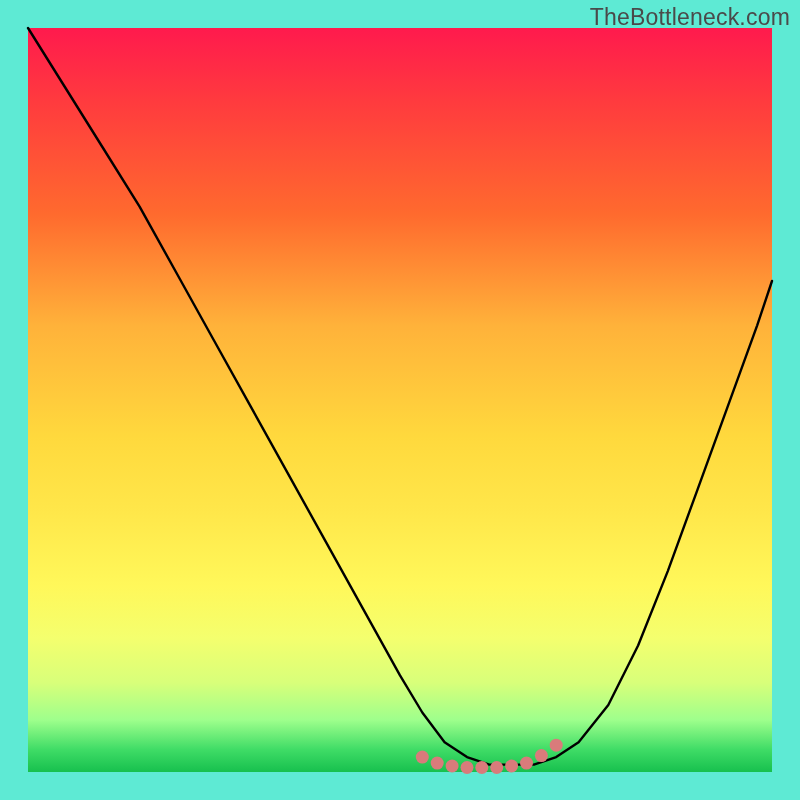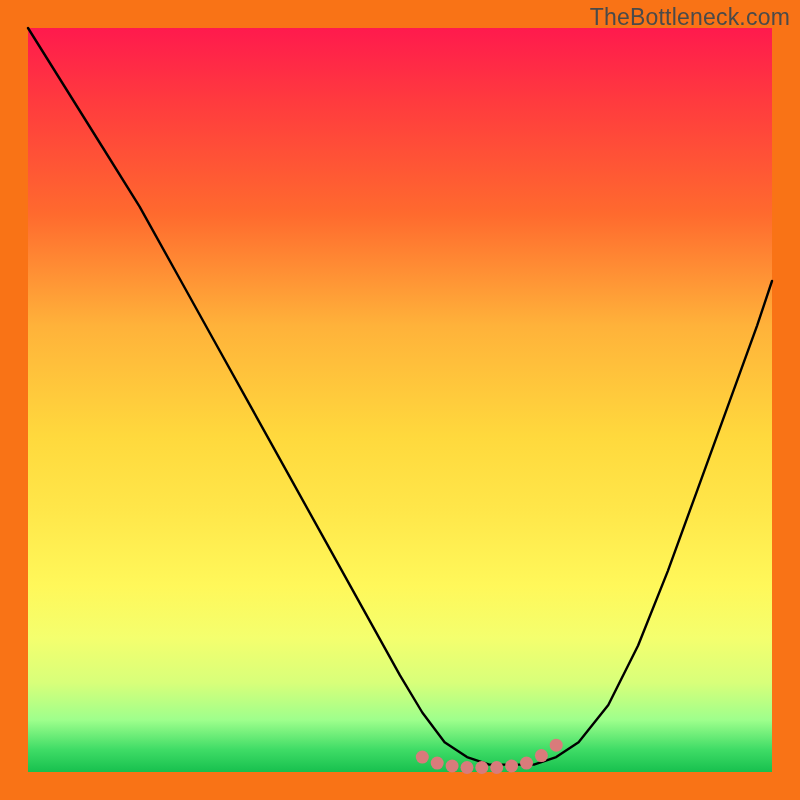--- a/index.html
+++ b/index.html
@@ -7,21 +7,21 @@
     padding: 0;
     width: 800px;
     height: 800px;
     background: #000;
     overflow: hidden;
     font-family: Arial, Helvetica, sans-serif;
   }
   .frame {
     position: absolute;
     inset: 0;
-    background: #f97316;
+    background: #5eead4;
   }
   .plot {
     position: absolute;
     left: 28px;
     top: 28px;
     width: 744px;
     height: 744px;
     
     background: linear-gradient(
       to bottom,

